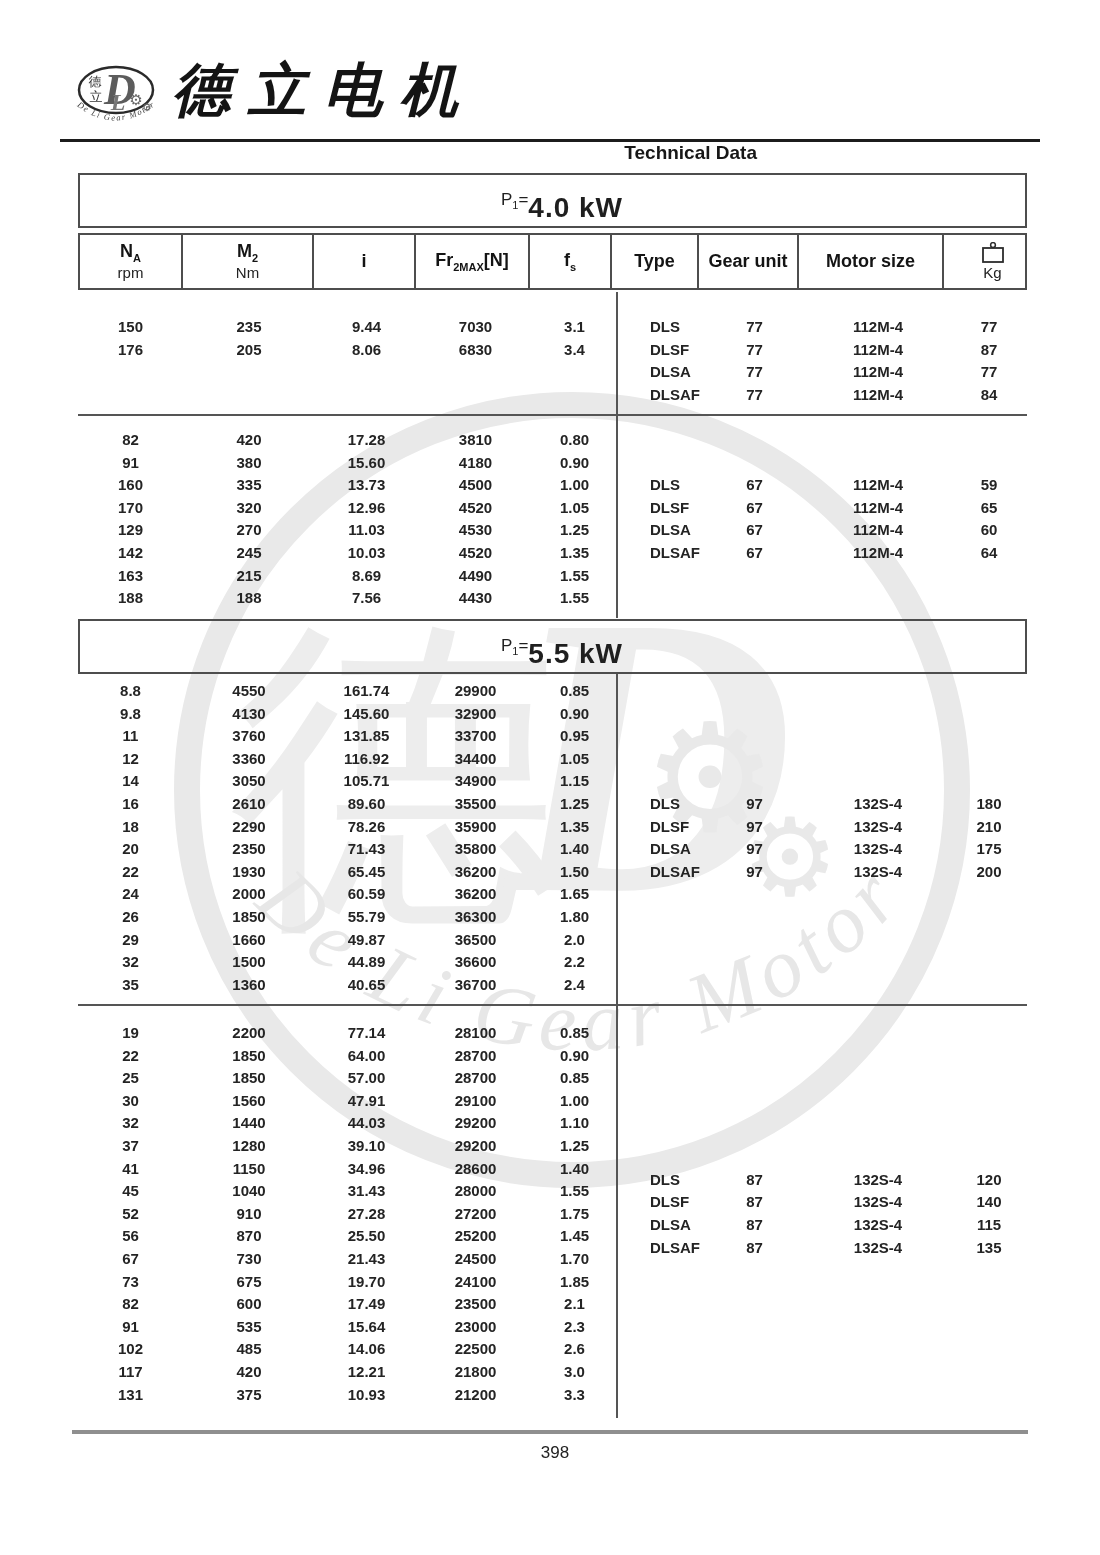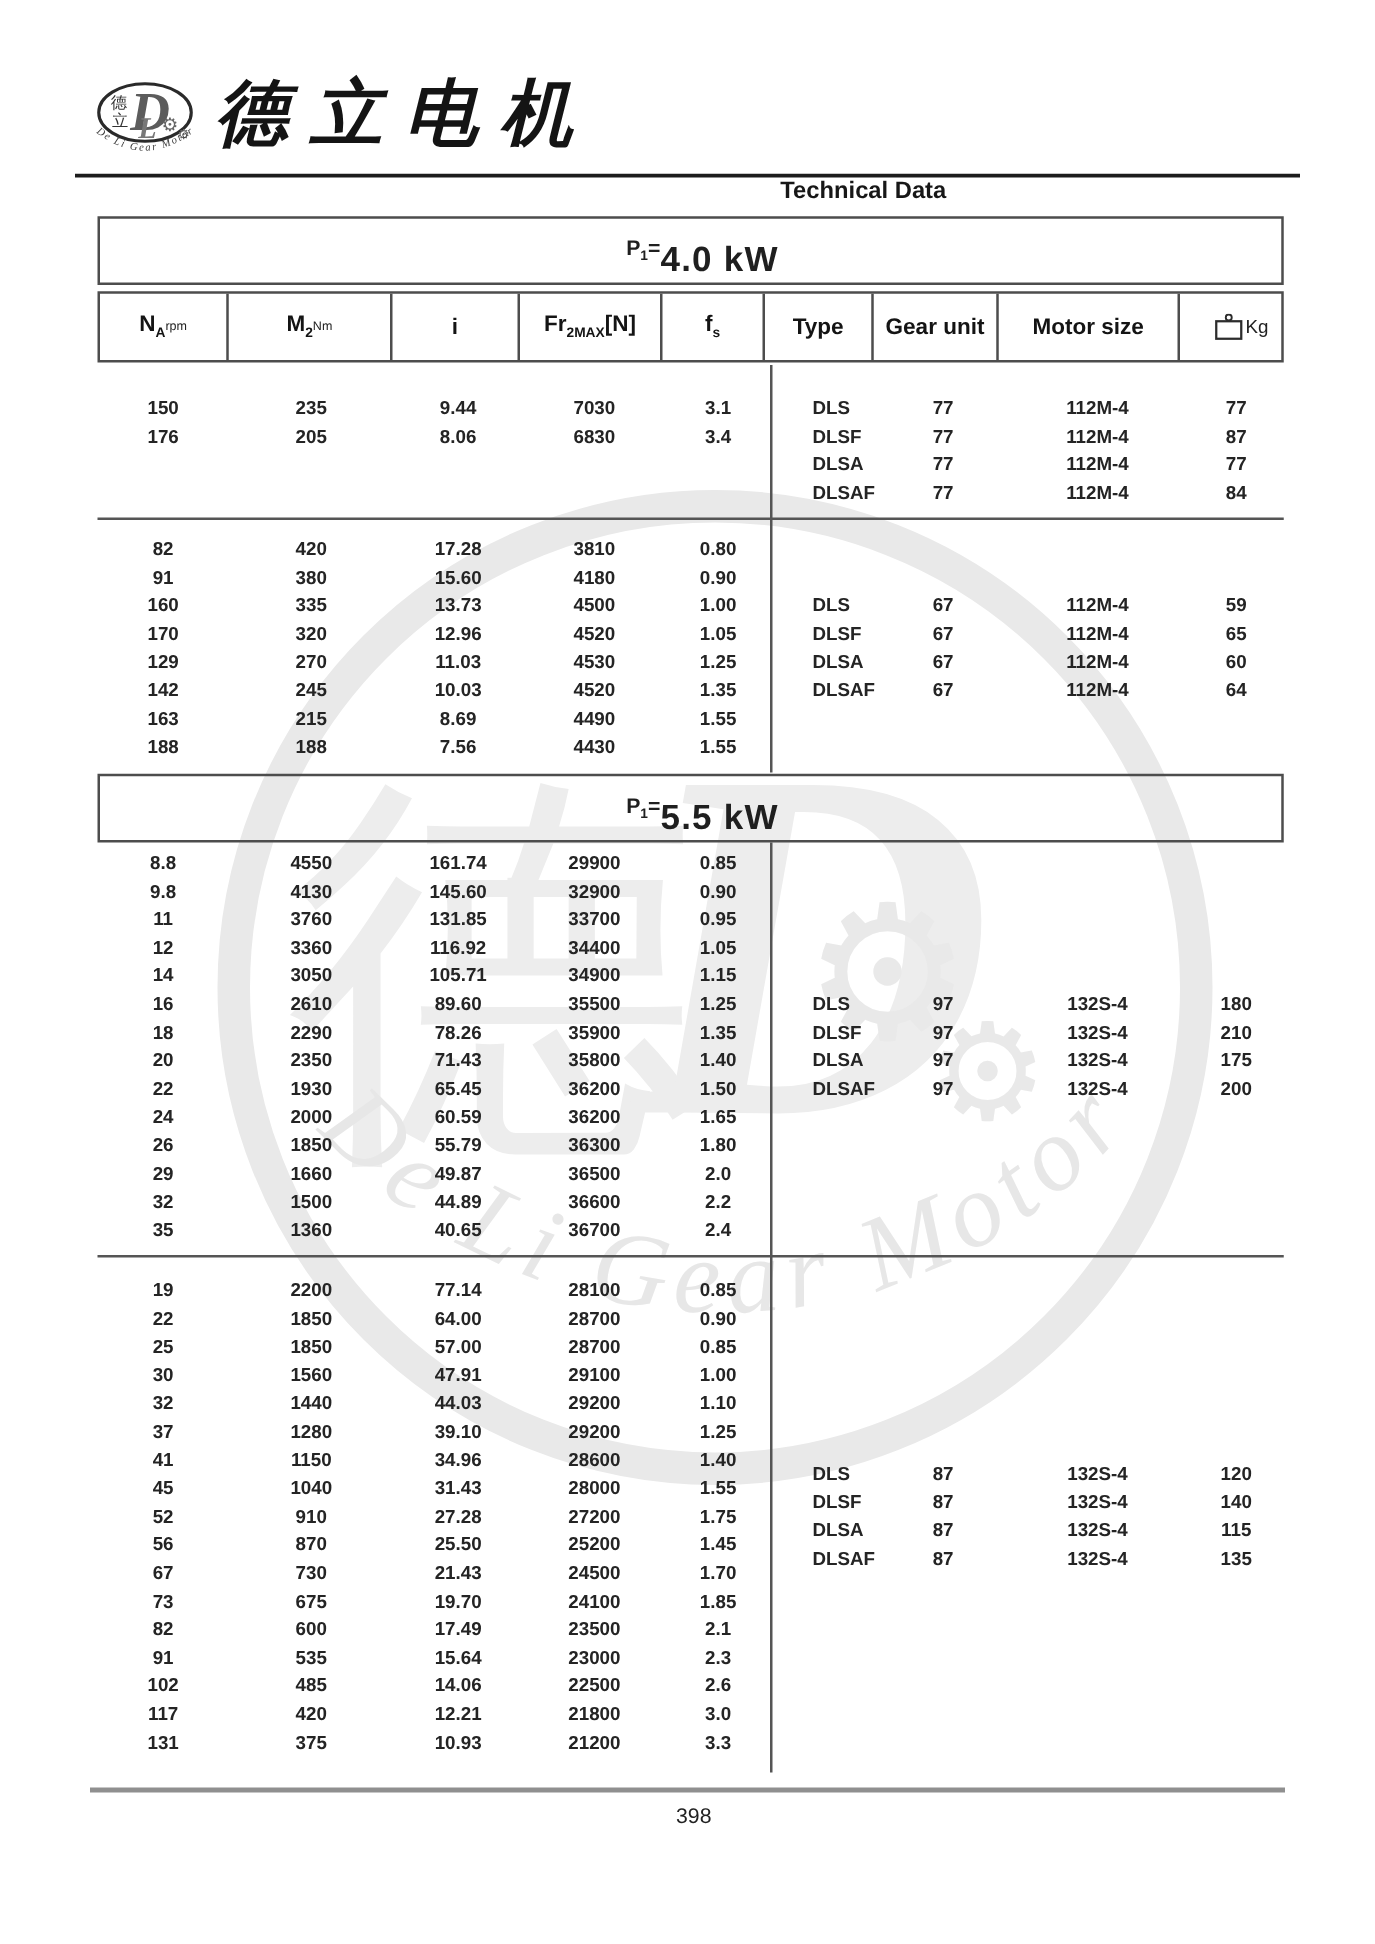--- a/index.html
+++ b/index.html
@@ -12,33 +12,33 @@
   .brand-title{position:absolute;left:172px;top:52px;z-index:1;font-size:58px;font-weight:700;
                font-style:italic;letter-spacing:18px;color:#141414;
                font-family:"Liberation Serif",serif;white-space:nowrap;}
   .header-rule{position:absolute;left:60px;top:139px;width:980px;height:3px;background:#1c1c1c;z-index:1;}
   .tech-title{position:absolute;left:557px;top:142px;width:200px;text-align:right;
               font-size:19px;font-weight:700;color:#171717;z-index:1;}
 
   
   .power-box{position:absolute;left:78px;width:949px;height:55px;box-sizing:border-box;
              border:2px solid #4d4d4d;display:flex;align-items:center;justify-content:center;z-index:1;background:transparent;}
-  .power-small{font-size:17px;font-weight:700;margin-left:19px;}
+  .power-small{font-size:17px;font-weight:400;margin-left:19px;}
   .power-small sub{font-size:11px;}
   .power-big{font-size:28px;font-weight:700;letter-spacing:1px;margin-top:15px;}
 
   .thead{position:absolute;left:78px;top:233px;width:949px;height:57px;box-sizing:border-box;
          border:2px solid #4d4d4d;display:grid;
          grid-template-columns:103px 131px 102px 114px 82px 87px 100px 145px auto;z-index:1;}
-  .th{border-right:2px solid #4d4d4d;display:flex;align-items:center;
+  .th{border-right:2px solid #4d4d4d;display:flex;flex-direction:column;align-items:center;
       justify-content:center;line-height:1.15;}
   .th:last-child{border-right:none;padding-left:16px;}
   .th-main{font-size:18px;font-weight:700;color:#141414;}
   .th-main sub{font-size:11px;}
-  .th-unit{font-size:10px;color:#222;}
+  .th-unit{font-size:15px;color:#222;}
 
   
   .block{position:absolute;left:78px;width:949px;z-index:1;font-weight:bold;}
   .grid-left{display:grid;grid-template-columns:105px 132px 103px 115px 83px;}
   .grid-right{position:absolute;left:538px;top:0;display:grid;grid-template-columns:88px 101px 146px 76px;}
   .dcell{font-size:15px;line-height:22.6px;height:22.6px;text-align:center;color:#242424;white-space:nowrap;}
   .dcell.t-left{text-align:left;padding-left:34px;}
 
   .hsep{position:absolute;left:78px;width:949px;height:2px;background:#555;z-index:1;}
   .vdiv{position:absolute;left:616px;width:2px;background:#555;z-index:1;}

